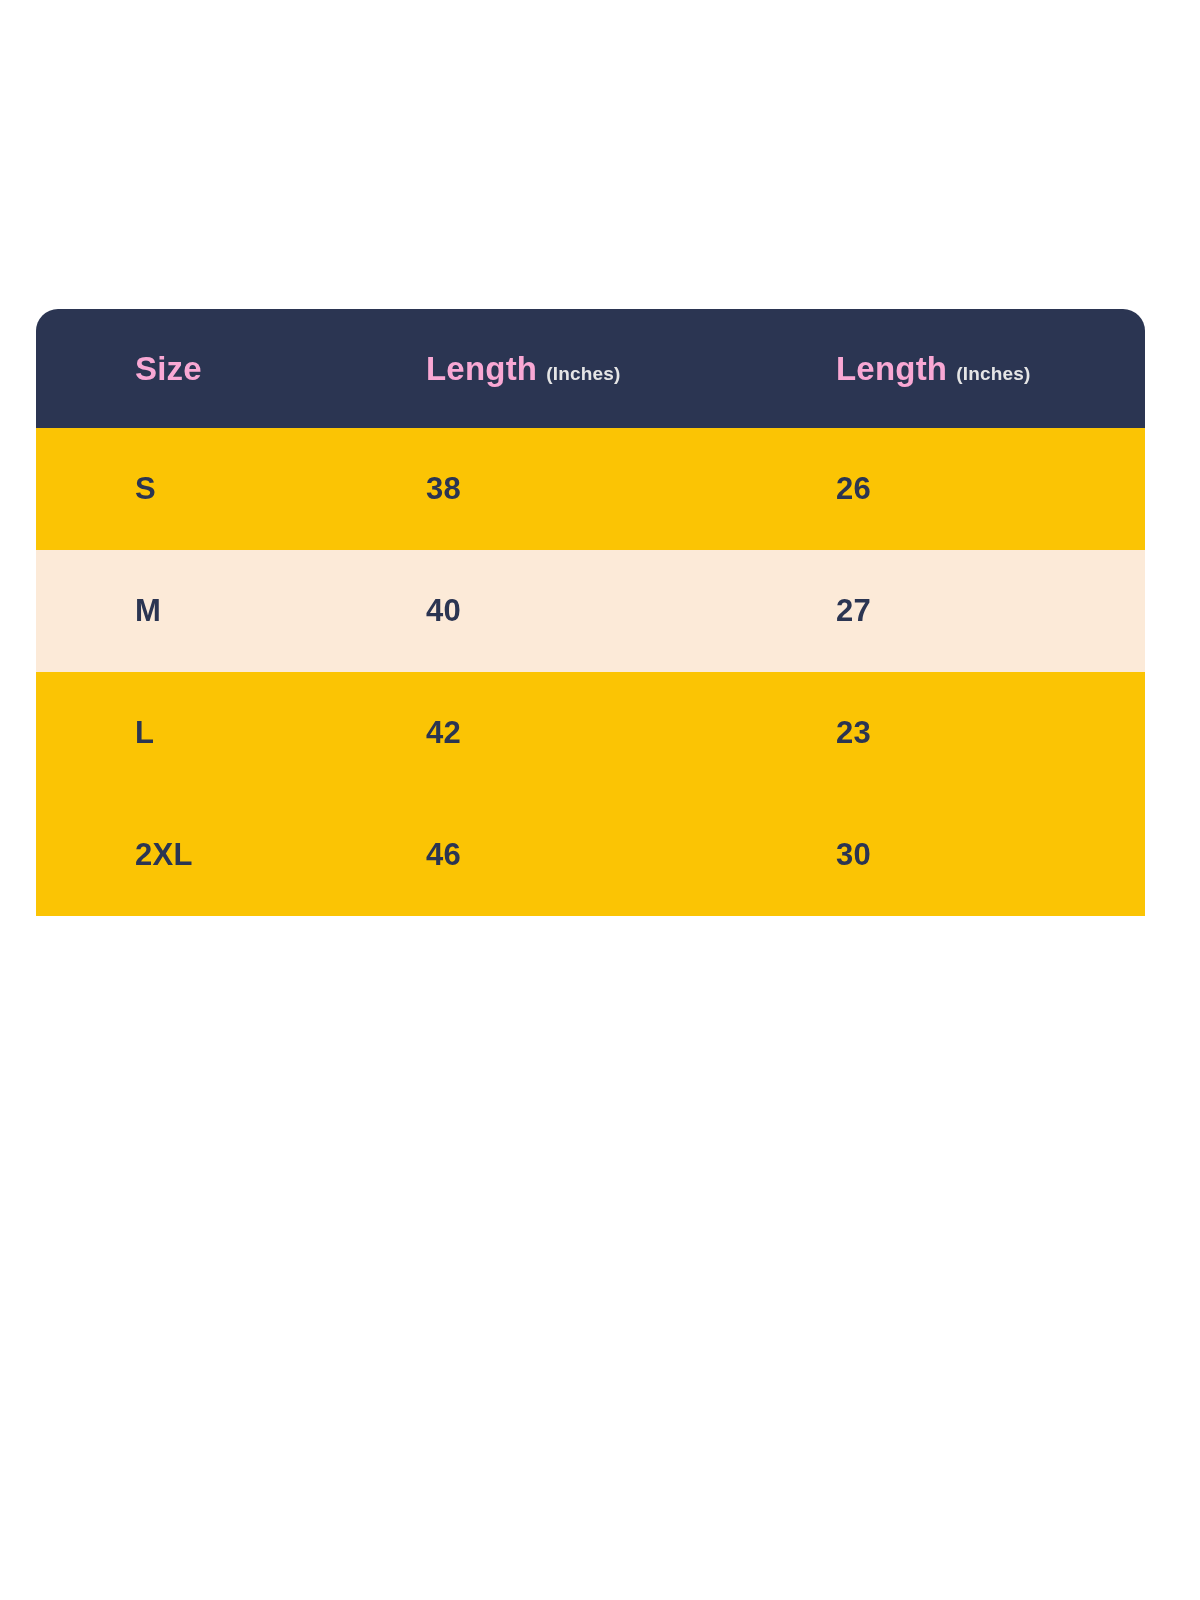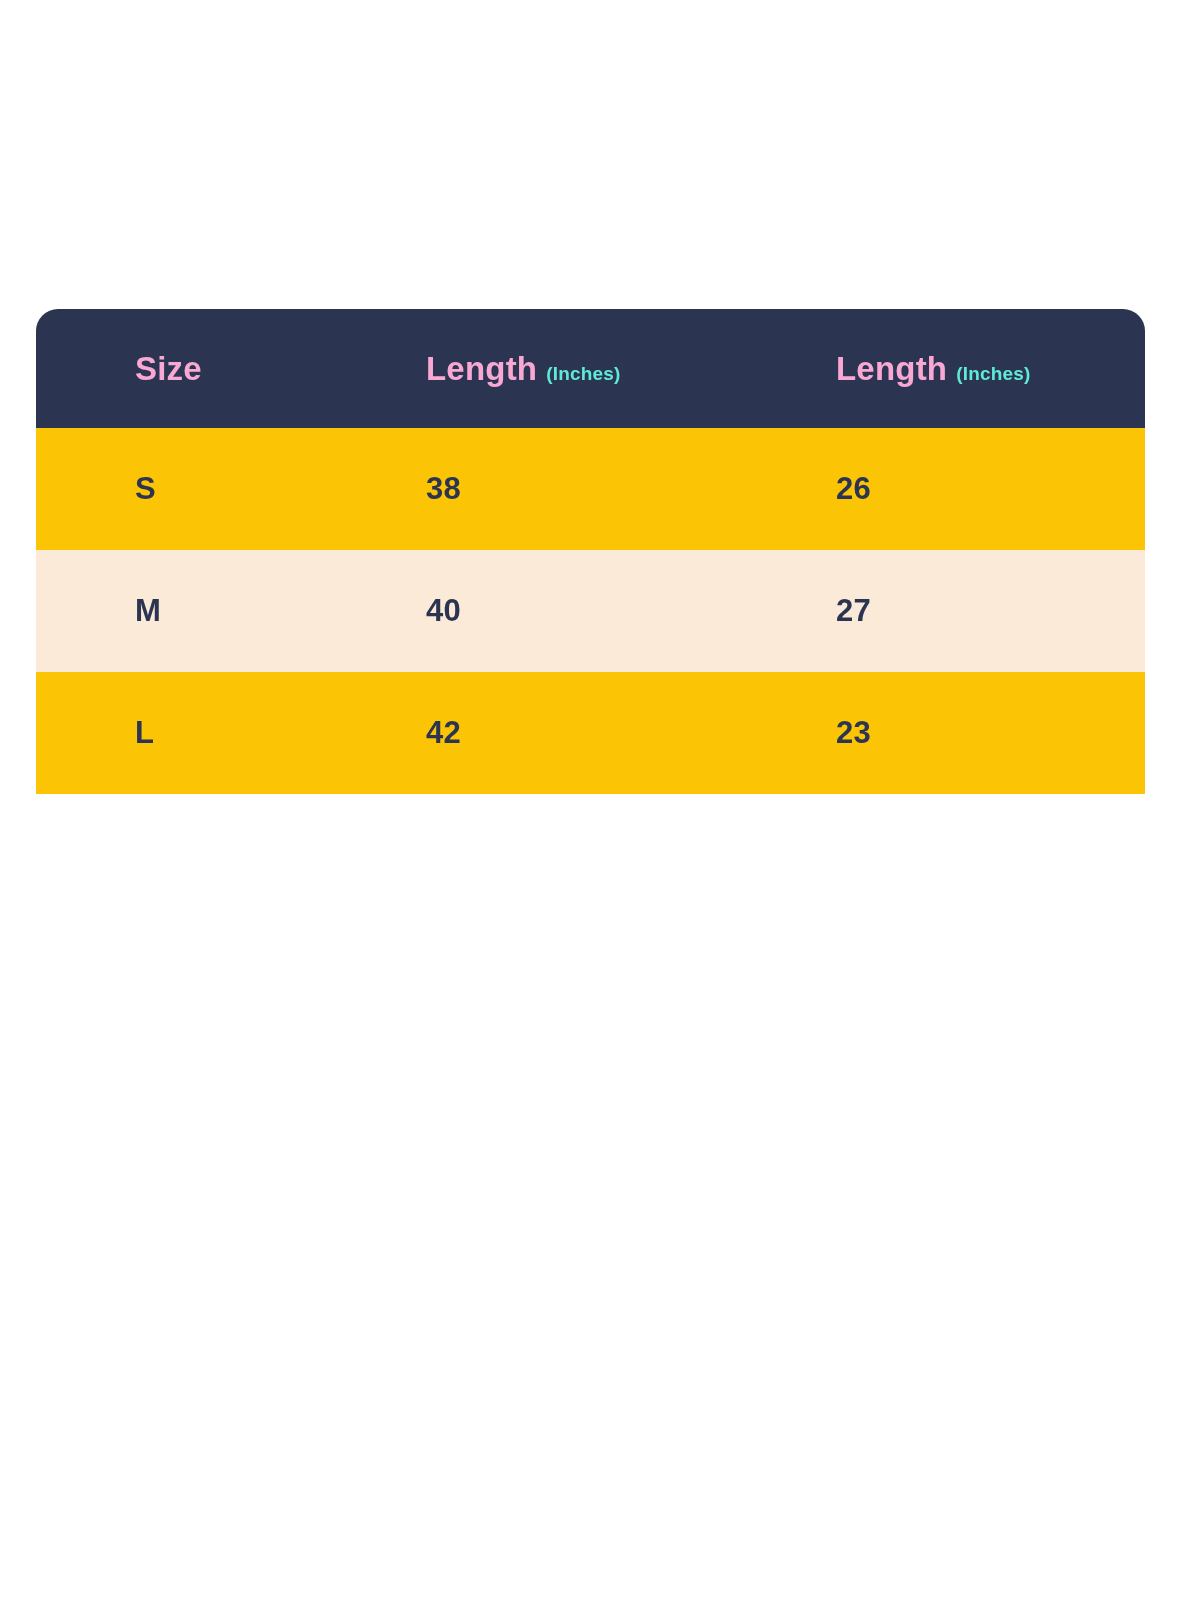--- a/index.html
+++ b/index.html
@@ -62,21 +62,21 @@
     font-size: 33px;
     font-weight: 700;
     color: #f9a8d4;
     line-height: 1;
     text-align: right;
   }
 
   .head-unit {
     font-size: 19px;
     font-weight: 700;
-    color: #5eead4;
+    color: #e5e5e5;
     line-height: 1;
   }
 
   .size-chart tbody td {
     height: 122px;
     padding: 0;
     margin: 0;
     vertical-align: middle;
     text-align: left;
     font-size: 31px;
@@ -146,16 +146,21 @@
       <tr class="row-even">
         <td class="pad-size">M</td>
         <td class="pad-chest">40</td>
         <td class="pad-length">27</td>
       </tr>
       <tr class="row-odd">
         <td class="pad-size">L</td>
         <td class="pad-chest">42</td>
         <td class="pad-length">23</td>
       </tr>
+      <tr class="row-odd">
+        <td class="pad-size">2XL</td>
+        <td class="pad-chest">46</td>
+        <td class="pad-length">30</td>
+      </tr>
     </tbody>
   </table>
 
 </div>
 
 </body></html>

